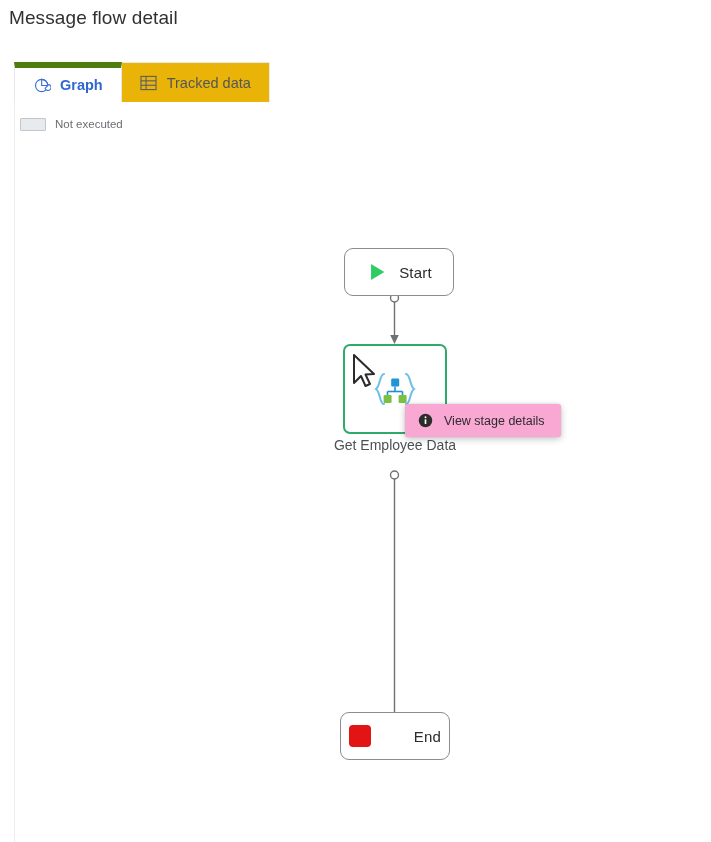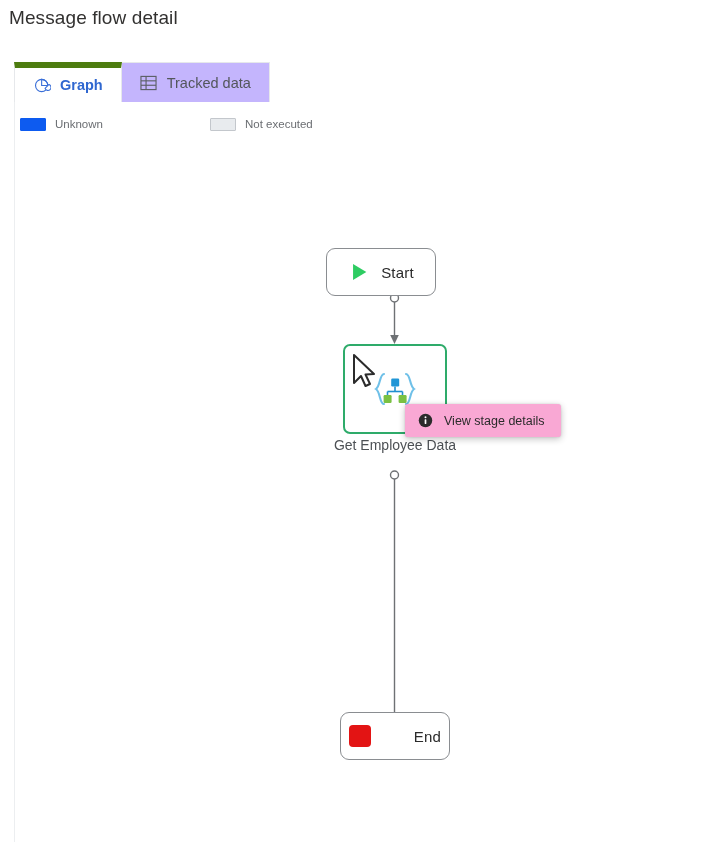--- a/index.html
+++ b/index.html
@@ -40,21 +40,21 @@
     display: flex;
     align-items: stretch;
   }
   .tab {
     display: flex;
     align-items: center;
     gap: 9px;
     padding: 0 18px;
     font-size: 14.5px;
     color: #53565b;
-    background: #c4b5fd;
+    background: #eab308;
     border: 1px solid #e6e8eb;
     border-bottom: none;
     cursor: pointer;
     position: relative;
   }
   .tab + .tab { margin-left: -1px; }
   .tab.active {
     background: #ffffff;
     color: #2f67d0;
     font-weight: 600;
@@ -187,24 +187,20 @@
           <line x1="1" y1="10.9" x2="17" y2="10.9" stroke="#5b5f66" stroke-width="1.2"></line>
           <line x1="6.4" y1="1.5" x2="6.4" y2="15.5" stroke="#5b5f66" stroke-width="1.2"></line>
         </svg>
       </span>
       <span>Tracked data</span>
     </div>
   </div>
 
   <div class="legend">
     <div class="legend-row">
-      <div class="legend-item col1">
-        <span class="swatch" style="background:#0d5bf0;border:1px solid #0d5bf0;"></span>
-        <span class="legend-label">Unknown</span>
-      </div>
       <div class="legend-item col2">
         <span class="swatch" style="background:#e8ebee;border:1px solid #c3c7cc;"></span>
         <span class="legend-label">Not executed</span>
       </div>
     </div>
   </div>
 
   <div class="graph-canvas">
 
     <svg class="flow-svg" width="696" height="670">
@@ -215,21 +211,21 @@
         <polygon points="379.5,184 375.2,175 383.8,175" fill="#6e7174"></polygon>
       </g>
 
       <g>
         <circle cx="379.5" cy="315" r="4" fill="#ffffff" stroke="#6e7174" stroke-width="1.4"></circle>
         <line x1="379.5" y1="319" x2="379.5" y2="555" stroke="#6e7174" stroke-width="1.4"></line>
         <polygon points="379.5,564 375.2,554 383.8,554" fill="#6e7174"></polygon>
       </g>
     </svg>
 
-    <div class="node plain" style="left:311px; top:88px;">
+    <div class="node plain" style="left:329px; top:88px;">
       <svg class="play-icon" viewBox="0 0 24 24">
         <path d="M5.5 3.4 L20 12 L5.5 20.6 Z" fill="#2ecc62"></path>
       </svg>
       <span class="node-text">Start</span>
     </div>
 
     <div class="node stage" style="left:328px; top:184px;">
       <svg width="56" height="40" viewBox="0 0 56 40">
 
         <path d="M17 5 C12.5 5 13.5 17 9 20 C13.5 23 12.5 35 17 35" fill="none" stroke="#6fc0e8" stroke-width="2.1" stroke-linecap="round"></path>

